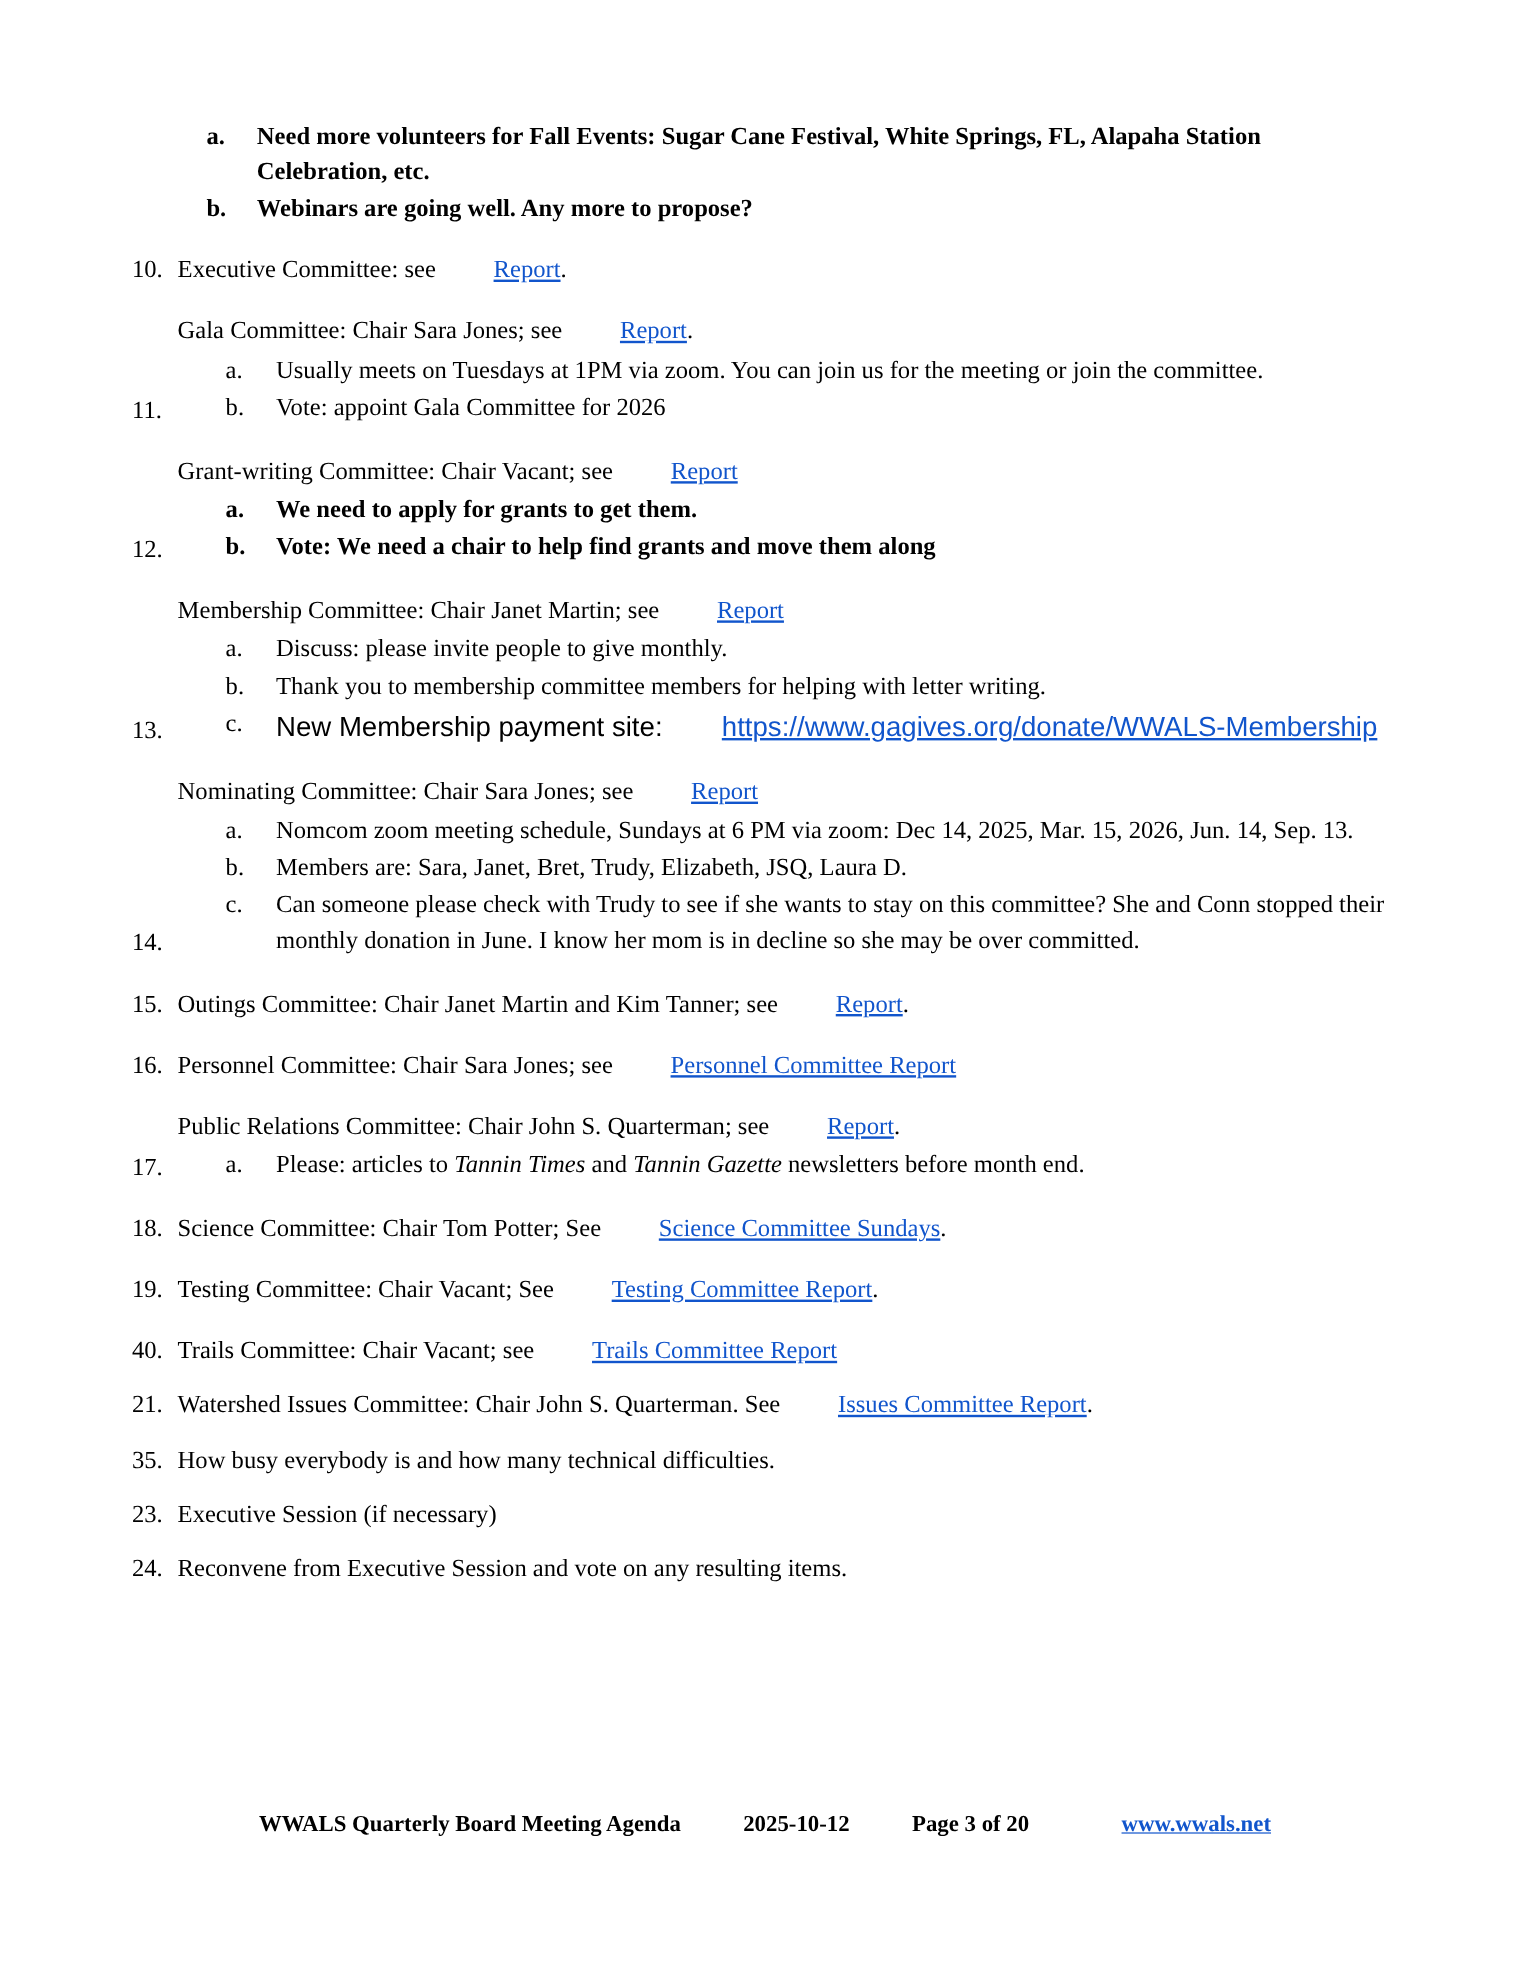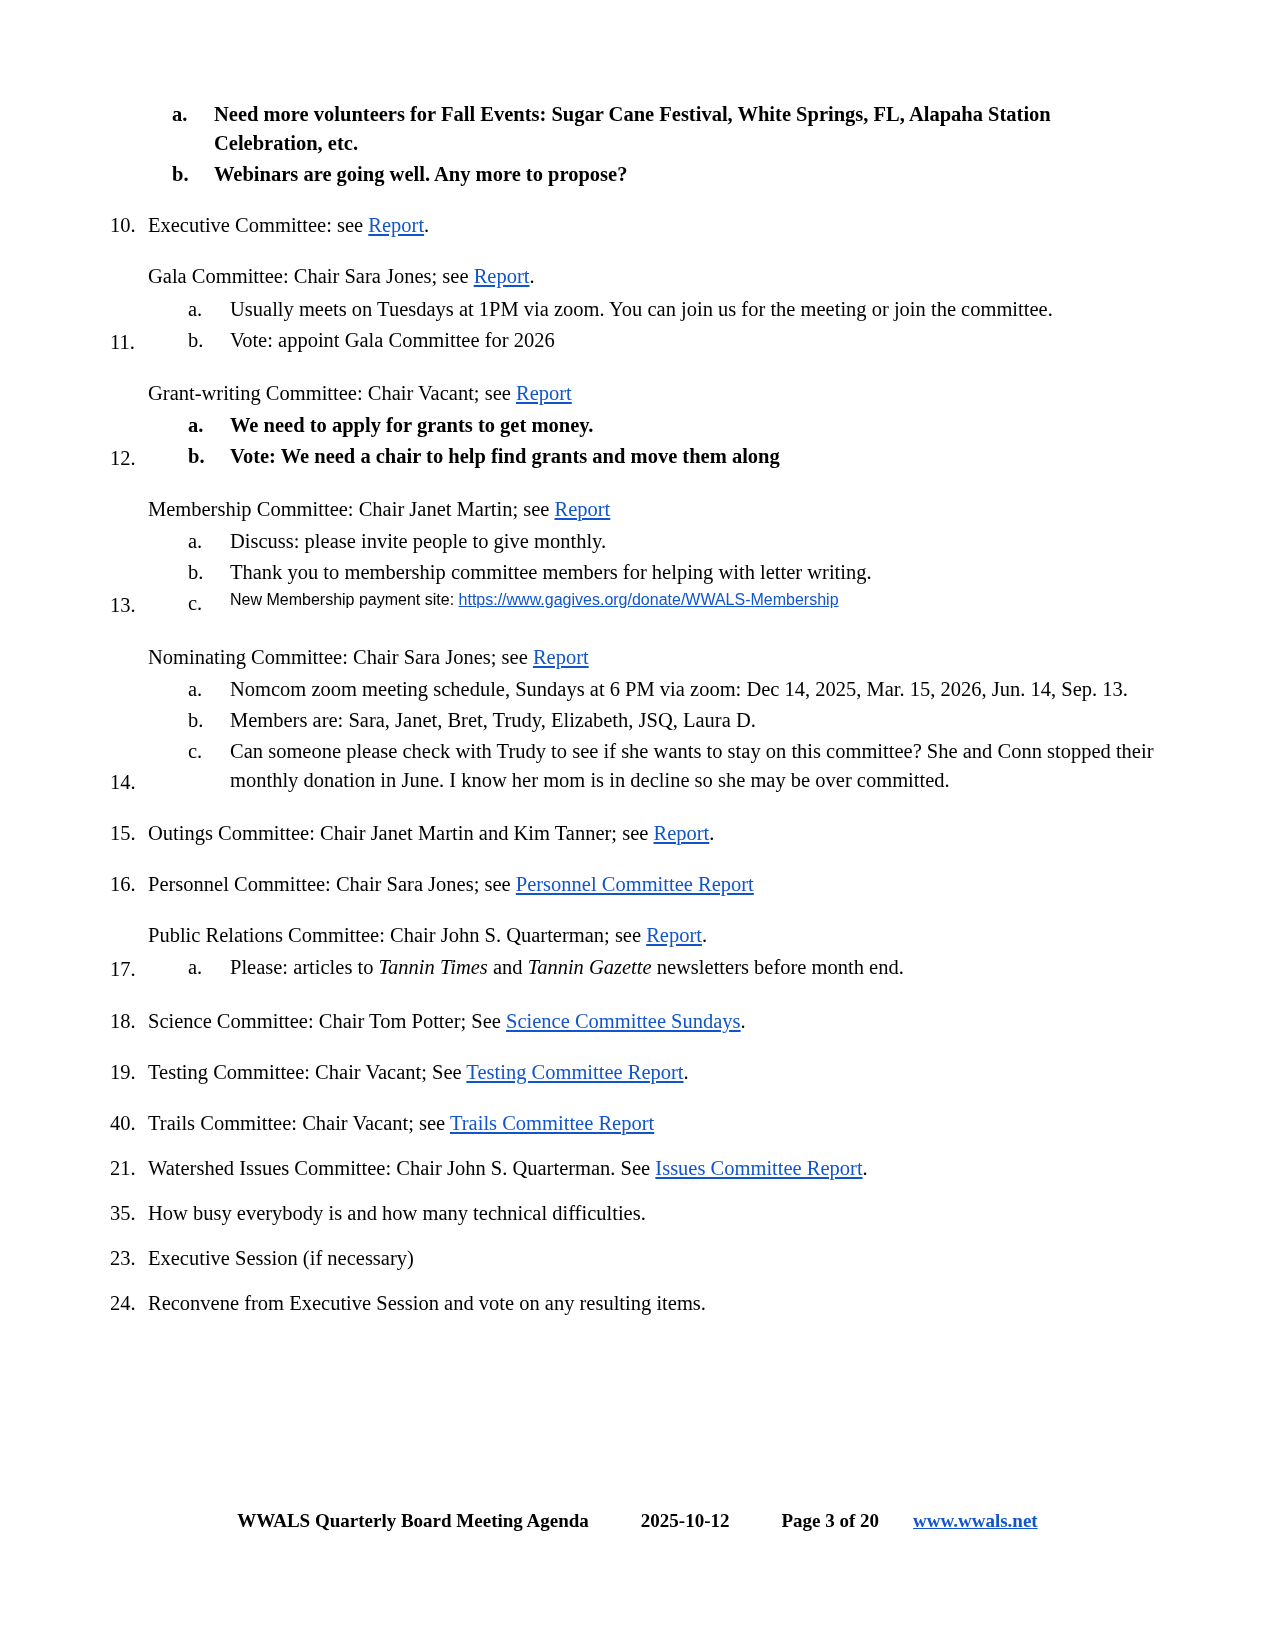--- a/index.html
+++ b/index.html
@@ -69,24 +69,25 @@
   .num-item .num-body {
     flex: 1 1 auto;
   }
   .num-line {
     display: block;
   }
 
   a.link {
     color: #1155cc;
     text-decoration: underline;
+    margin-left: 43px;
   }
   .sans {
     font-family: "Liberation Sans", sans-serif;
-    font-size: 16px;
+    font-size: 23px;
   }
   .sans a.link {
     font-family: "Liberation Sans", sans-serif;
   }
   b.bold {
     font-weight: normal;
   }
 
   
   .footer {
@@ -156,21 +157,21 @@
             </ol>
           </div>
         </div>
         <div class="num-item">
           <span class="num">12.</span>
           <div class="num-body">
             <div class="num-line"><span>Grant-writing Committee: Chair Vacant; see </span><a class="link" href="#">Report</a></div>
             <ol class="sub" style="margin-top: 3px;">
               <li class="sub-item bold">
                 <span class="marker" style="padding-left: 40px;">a.</span>
-                <span class="body"><span>We need to apply for grants to get money.</span></span>
+                <span class="body"><span>We need to apply for grants to get them.</span></span>
               </li>
               <li class="sub-item bold">
                 <span class="marker" style="padding-left: 40px;">b.</span>
                 <span class="body"><span>Vote: We need a chair to help find grants and move them along</span></span>
               </li>
             </ol>
           </div>
         </div>
         <div class="num-item">
           <span class="num">13.</span>

